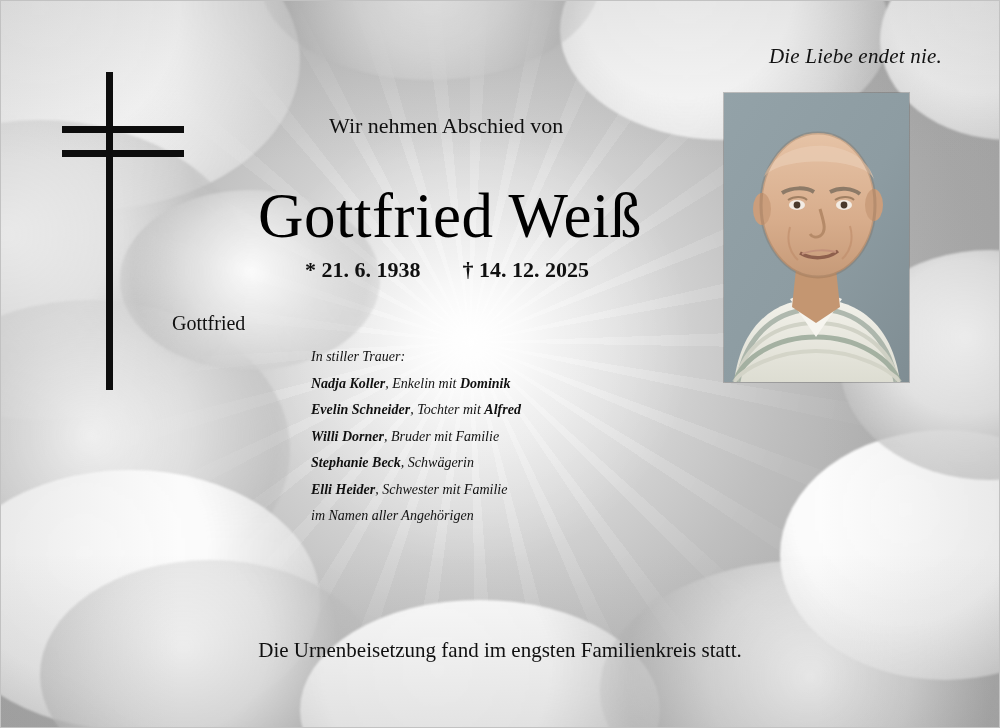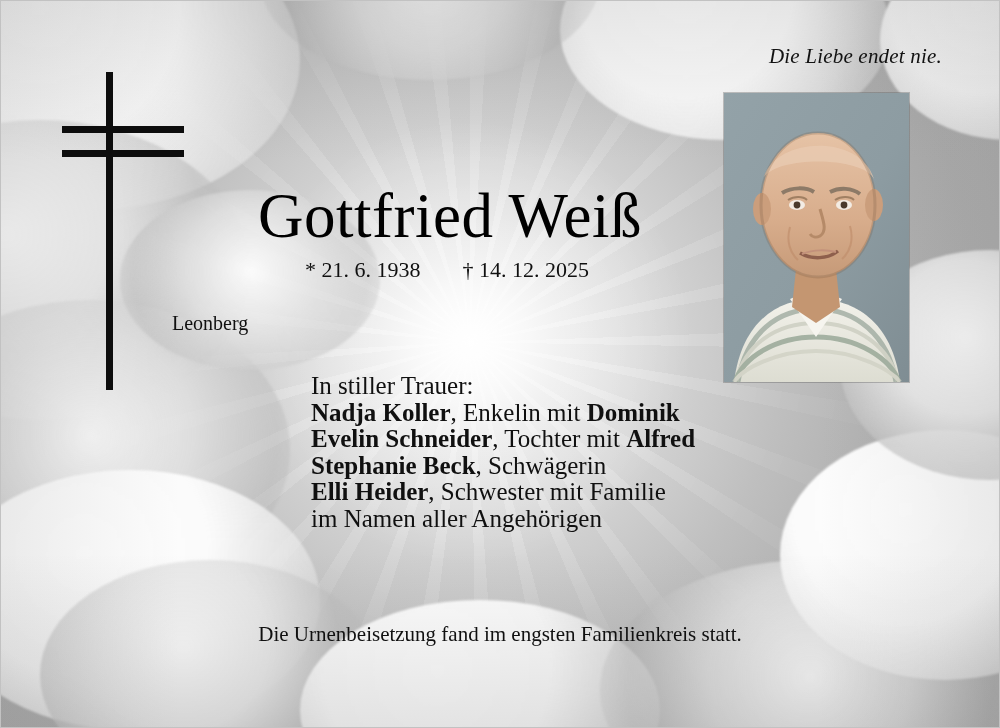--- a/index.html
+++ b/index.html
@@ -121,55 +121,57 @@
     white-space: nowrap;
   }
 
   .dates {
     position: absolute;
     left: 305px;
     top: 257px;
     font-size: 22px;
     color: #101010;
     white-space: nowrap;
+    font-weight: bold;
   }
   .dates .gap { display: inline-block; width: 42px; }
 
   .place {
     position: absolute;
     left: 172px;
     top: 312px;
     font-size: 20px;
     color: #101010;
     white-space: nowrap;
   }
 
   .mourners {
     position: absolute;
     left: 311px;
-    top: 373px;
-    font-size: 25px;
+    top: 344px;
+    font-size: 14px;
     line-height: 26.5px;
     color: #101010;
+    font-style: italic;
   }
   .mourners .head { display: block; }
   .mourners .row { display: block; white-space: nowrap; }
   .mourners b { font-weight: bold; }
 
   .footer {
     position: absolute;
     left: 0;
     right: 0;
     top: 618px;
     text-align: center;
     font-size: 21px;
     line-height: 32px;
     color: #101010;
   }
-  .footer span { display: block; }
+  .footer span { display: block; margin-top: 16px; }
 </style>
 </head>
 <body>
 
 <div id="page">
 
   <div class="bg-base"></div>
   <div class="rays"></div>
   <div class="glow"></div>
 
@@ -256,33 +258,35 @@
         <path d="M76 160 C88 167 104 166 114 158" stroke="#8e5f4c" stroke-width="3.4" fill="none"></path>
         <path d="M78 161 C90 156 104 157 112 159" stroke="#c2907a" stroke-width="2" fill="none"></path>
 
         <path d="M66 134 C62 148 66 160 74 167" stroke="#c08f6c" stroke-width="2" fill="none" opacity="0.7"></path>
         <path d="M126 133 C130 147 126 159 118 166" stroke="#c08f6c" stroke-width="2" fill="none" opacity="0.7"></path>
 
         <ellipse cx="94" cy="112" rx="57" ry="72" fill="none" stroke="rgba(120,90,66,0.25)" stroke-width="3"></ellipse>
       </svg>
     </div>
 
+    <div class="mourn-intro">Wir nehmen Abschied von</div>
 
     <div class="name">Gottfried Weiß</div>
 
     <div class="dates">
       <span>* 21. 6. 1938</span><span class="gap"></span><span>† 14. 12. 2025</span>
     </div>
 
-    <div class="place">Leonberg</div>
+    <div class="place">Gottfried</div>
 
     <div class="mourners">
       <span class="head">In stiller Trauer:</span>
       <span class="row"><b>Nadja Koller</b><span>, Enkelin mit </span><b>Dominik</b></span>
       <span class="row"><b>Evelin Schneider</b><span>, Tochter mit </span><b>Alfred</b></span>
+      <span class="row"><b>Willi Dorner</b><span>, Bruder mit Familie</span></span>
       <span class="row"><b>Stephanie Beck</b><span>, Schwägerin</span></span>
       <span class="row"><b>Elli Heider</b><span>, Schwester mit Familie</span></span>
       <span class="row">im Namen aller Angehörigen</span>
     </div>
 
     <div class="footer">
       <span>Die Urnenbeisetzung fand im engsten Familienkreis statt.</span>
     </div>
 
   </div>

